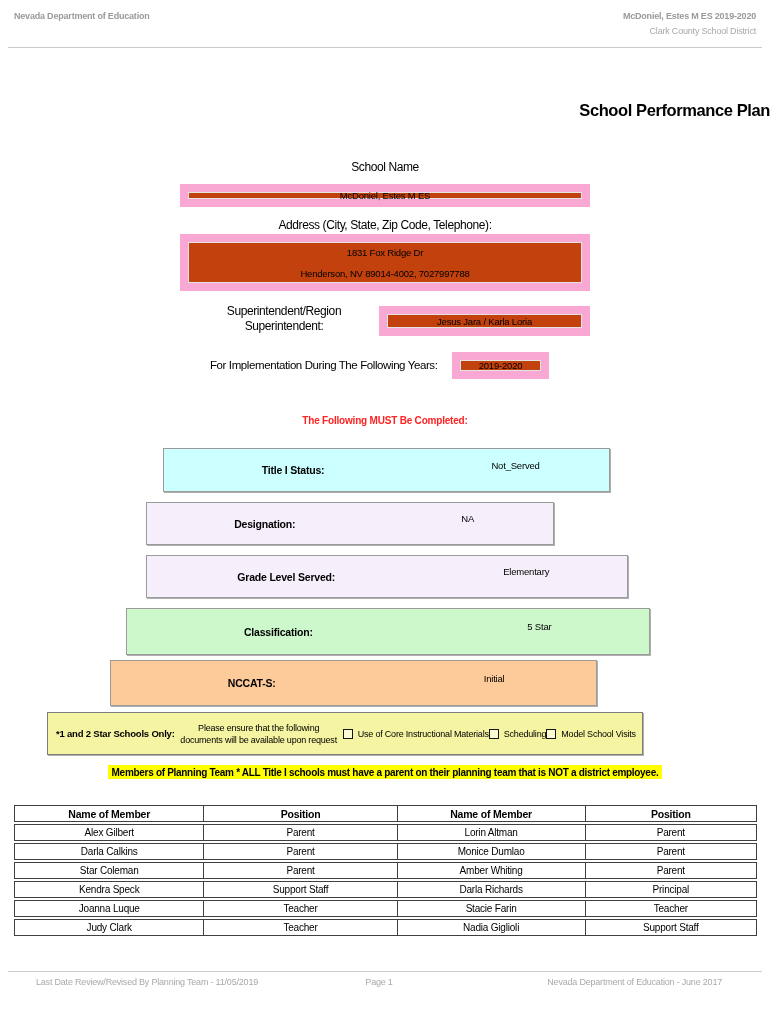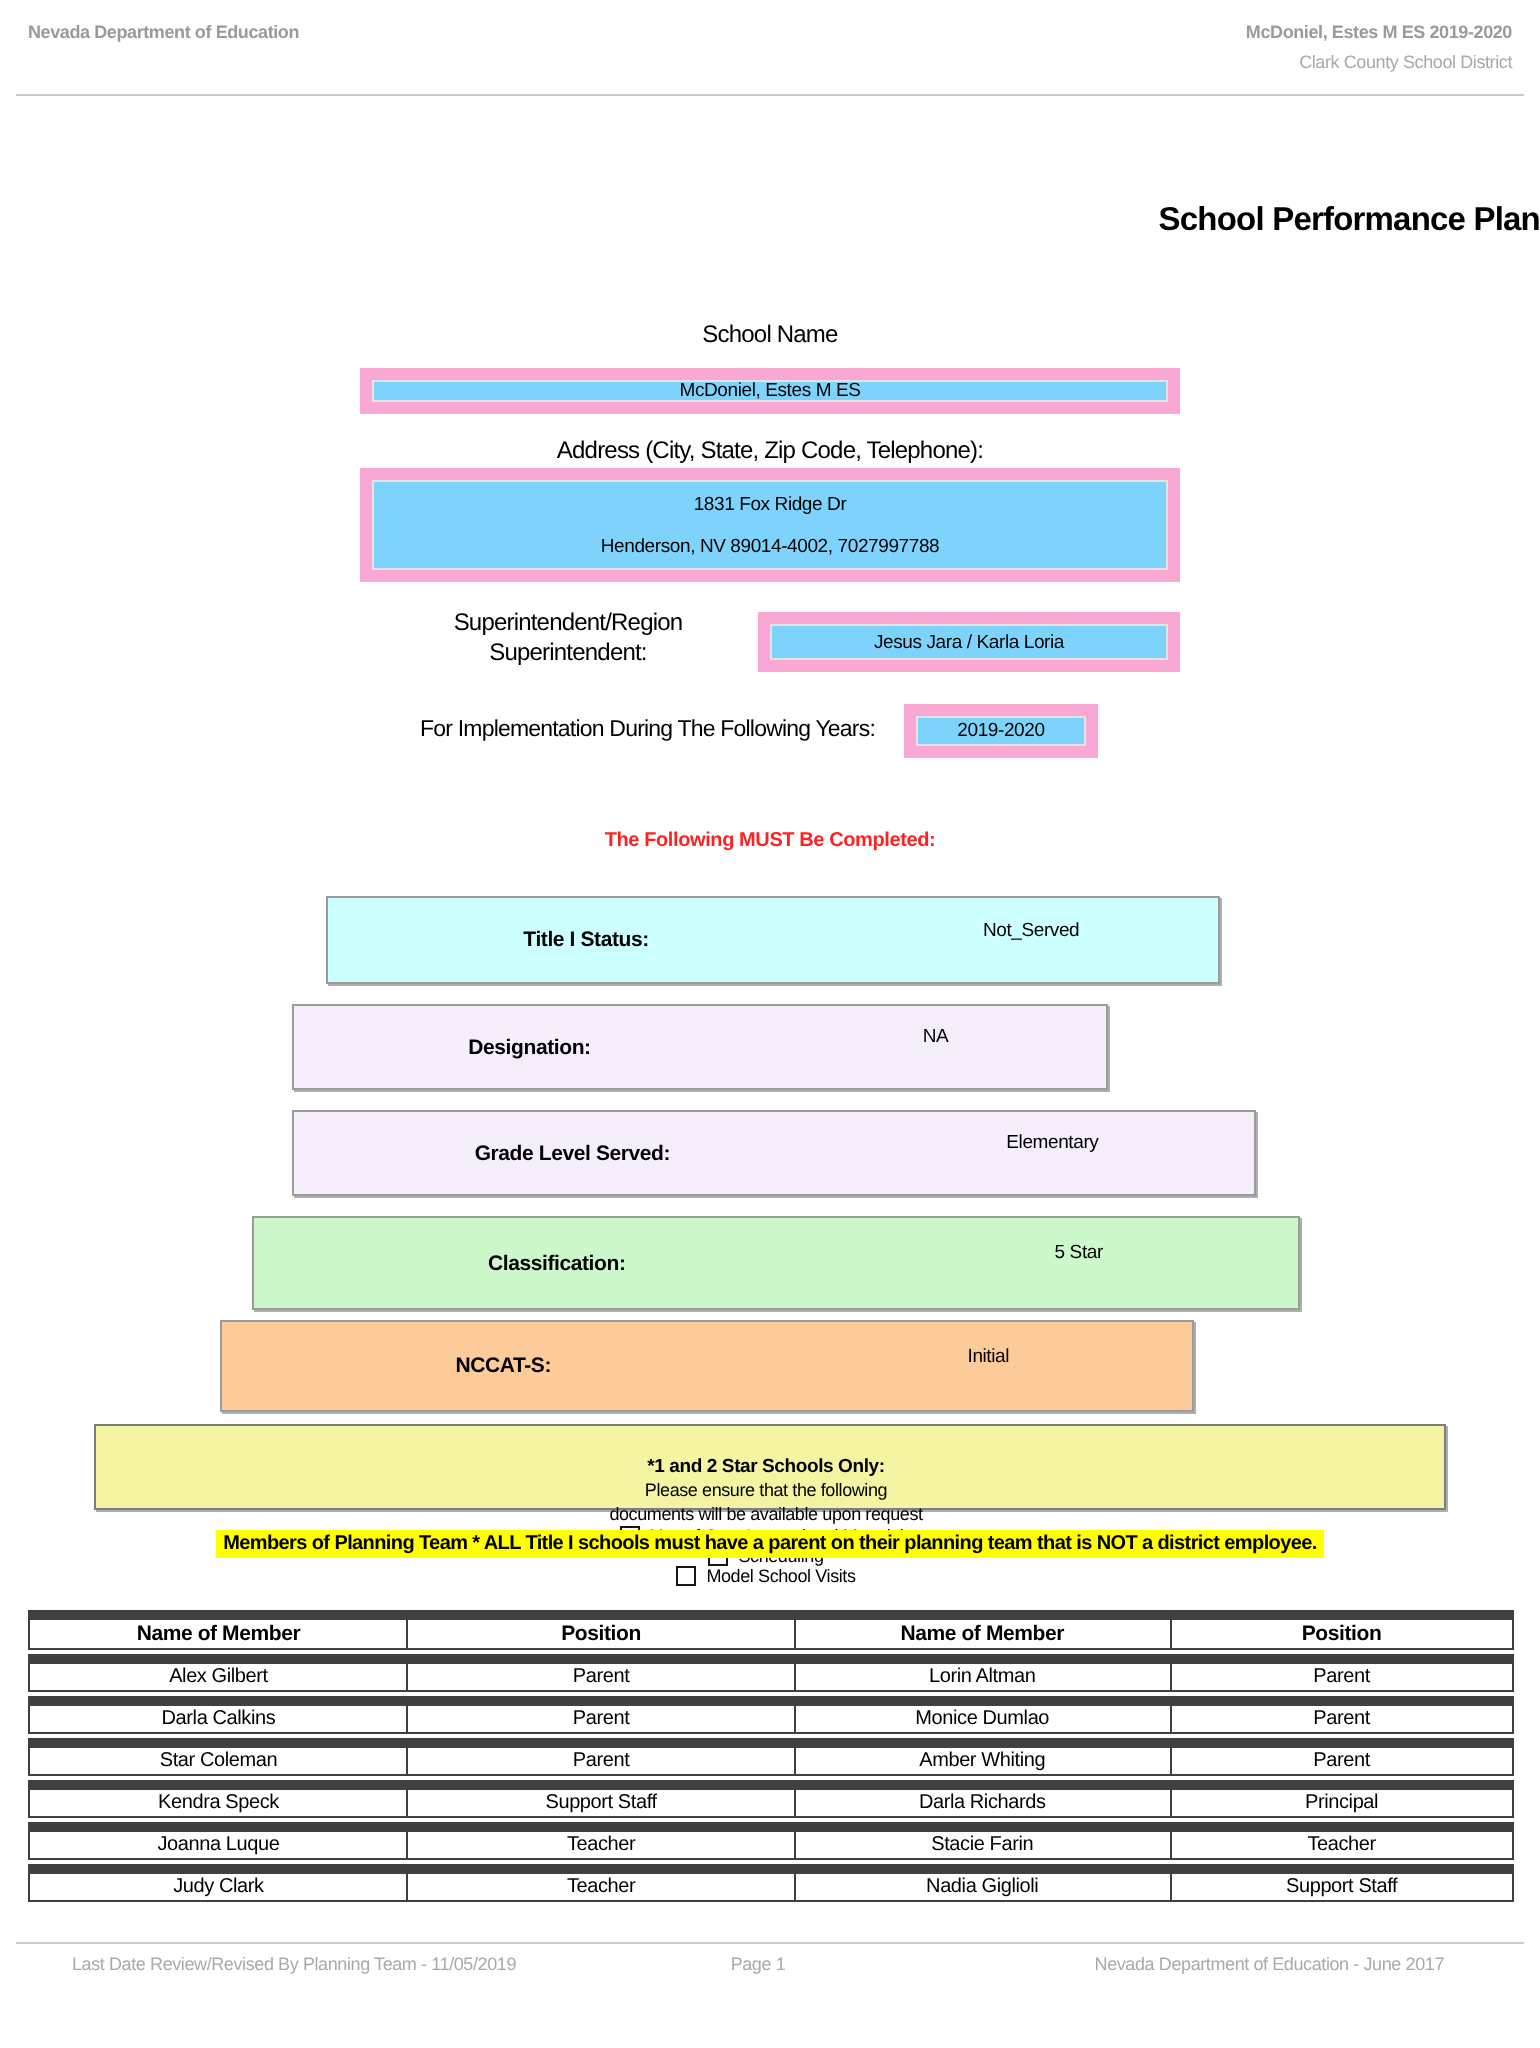--- a/index.html
+++ b/index.html
@@ -17,21 +17,21 @@
   .hdr-r2 { font-weight:normal; color:#a8a8a8; margin-top:5px; }
   .hdr-rule { position:absolute; top:47px; left:8px; right:8px; border-top:1px solid #c9c9c9; }
   
   .title { position:absolute; top:101px; left:0; width:100%; text-align:right;
     font-size:16.5px; font-weight:bold; letter-spacing:-0.4px; }
   
   .c-label { position:absolute; left:0; width:100%; text-align:center; font-size:12px; letter-spacing:-0.4px; }
   .school-name-label { top:160px; }
   .address-label { top:218px; }
   
-  .field-box { position:absolute; background:#7dd3fc; border:6px solid #f9a8d4;
+  .field-box { position:absolute; background:#c2410c; border:8px solid #f9a8d4;
     box-shadow: inset 0 0 0 1px #e3e3e3;
     display:flex; align-items:center; justify-content:center;
     font-size:9.5px; text-align:center; }
   .school-name-box { top:184px; left:180px; width:410px; height:23px; }
   .address-box { top:234px; left:180px; width:410px; height:57px; flex-direction:column; gap:10px; }
   .sup-label { position:absolute; top:304px; left:195px; width:178px; text-align:center;
     font-size:12px; line-height:15px; letter-spacing:-0.4px; }
   .sup-box { top:306px; left:379px; width:211px; height:30px; }
   .impl-label { position:absolute; top:359px; left:210px; font-size:11.5px; letter-spacing:-0.4px; }
   .impl-box { top:352px; left:452px; width:97px; height:27px; }
@@ -42,37 +42,37 @@
   .status-box { position:absolute; display:flex; align-items:center;
     border:1px solid #9b9b9b; box-shadow:1px 1px 0 rgba(110,110,110,.55); }
   .sb-label { width:58%; text-align:center; font-weight:bold; font-size:10.5px; }
   .sb-value { width:42%; text-align:center; font-size:9.5px; transform:translateY(-5px); }
   .sb-1 { top:448px; left:163px; width:447px; height:44px; }
   .sb-2 { top:502px; left:146px; width:408px; height:43px; }
   .sb-3 { top:555px; left:146px; width:482px; height:43px; }
   .sb-4 { top:608px; left:126px; width:524px; height:47px; }
   .sb-5 { top:660px; left:110px; width:487px; height:46px; }
   
-  .star-box { position:absolute; top:712px; left:47px; width:676px; height:43px;
+  .star-box { position:absolute; top:712px; left:47px; width:596px; height:43px;
     border:1px solid #7d7d7d; box-shadow:1px 1px 0 rgba(110,110,110,.55);
     display:flex; align-items:center; justify-content:space-between;
-    padding:15px 12px 0 8px; font-size:9px;flex-direction:column; }
+    padding:0 12px 0 8px; font-size:9px; }
   .star-label { font-weight:bold; font-size:9.5px; flex:0 0 auto; }
   .star-note { flex:0 0 auto; text-align:center; line-height:12px; width:168px; }
   .chk { display:flex; align-items:center; gap:5px; flex:0 0 auto; }
   .chk .cbox { width:10px; height:10px; border:1px solid #151515; background:rgba(255,255,255,.55); display:inline-block; }
   
   .members-line { position:absolute; top:766px; left:0; width:100%; text-align:center;
     font-size:10px; font-weight:bold; letter-spacing:-0.3px; }
   .members-line .hl { padding:1.5px 4px; }
   
   .team-table { position:absolute; top:803px; left:14px; width:743px;
     border-collapse:separate; border-spacing:0 2px; table-layout:fixed; }
   .team-table th, .team-table td {
-    border-top:5px solid #404040; border-bottom:1px solid #3f3f3f; border-left:1px solid #3f3f3f;
+    border-top:1px solid #404040; border-bottom:1px solid #3f3f3f; border-left:1px solid #3f3f3f;
     text-align:center; height:17px; padding:1px 2px; overflow:hidden; white-space:nowrap; }
   .team-table th:last-child, .team-table td:last-child { border-right:1px solid #3f3f3f; }
   .team-table th { font-size:10.5px; }
   .team-table td { font-size:10px; font-weight:normal; }
   
   .ftr-rule { position:absolute; top:971px; left:8px; right:8px; border-top:1px solid #cdcdcd; }
   .doc-footer { position:absolute; top:977px; left:36px; right:48px;
     display:grid; grid-template-columns:1fr auto 1fr; align-items:start;
     font-size:9px; color:#a9a9a9; }
   .ftr-center { text-align:center; }

